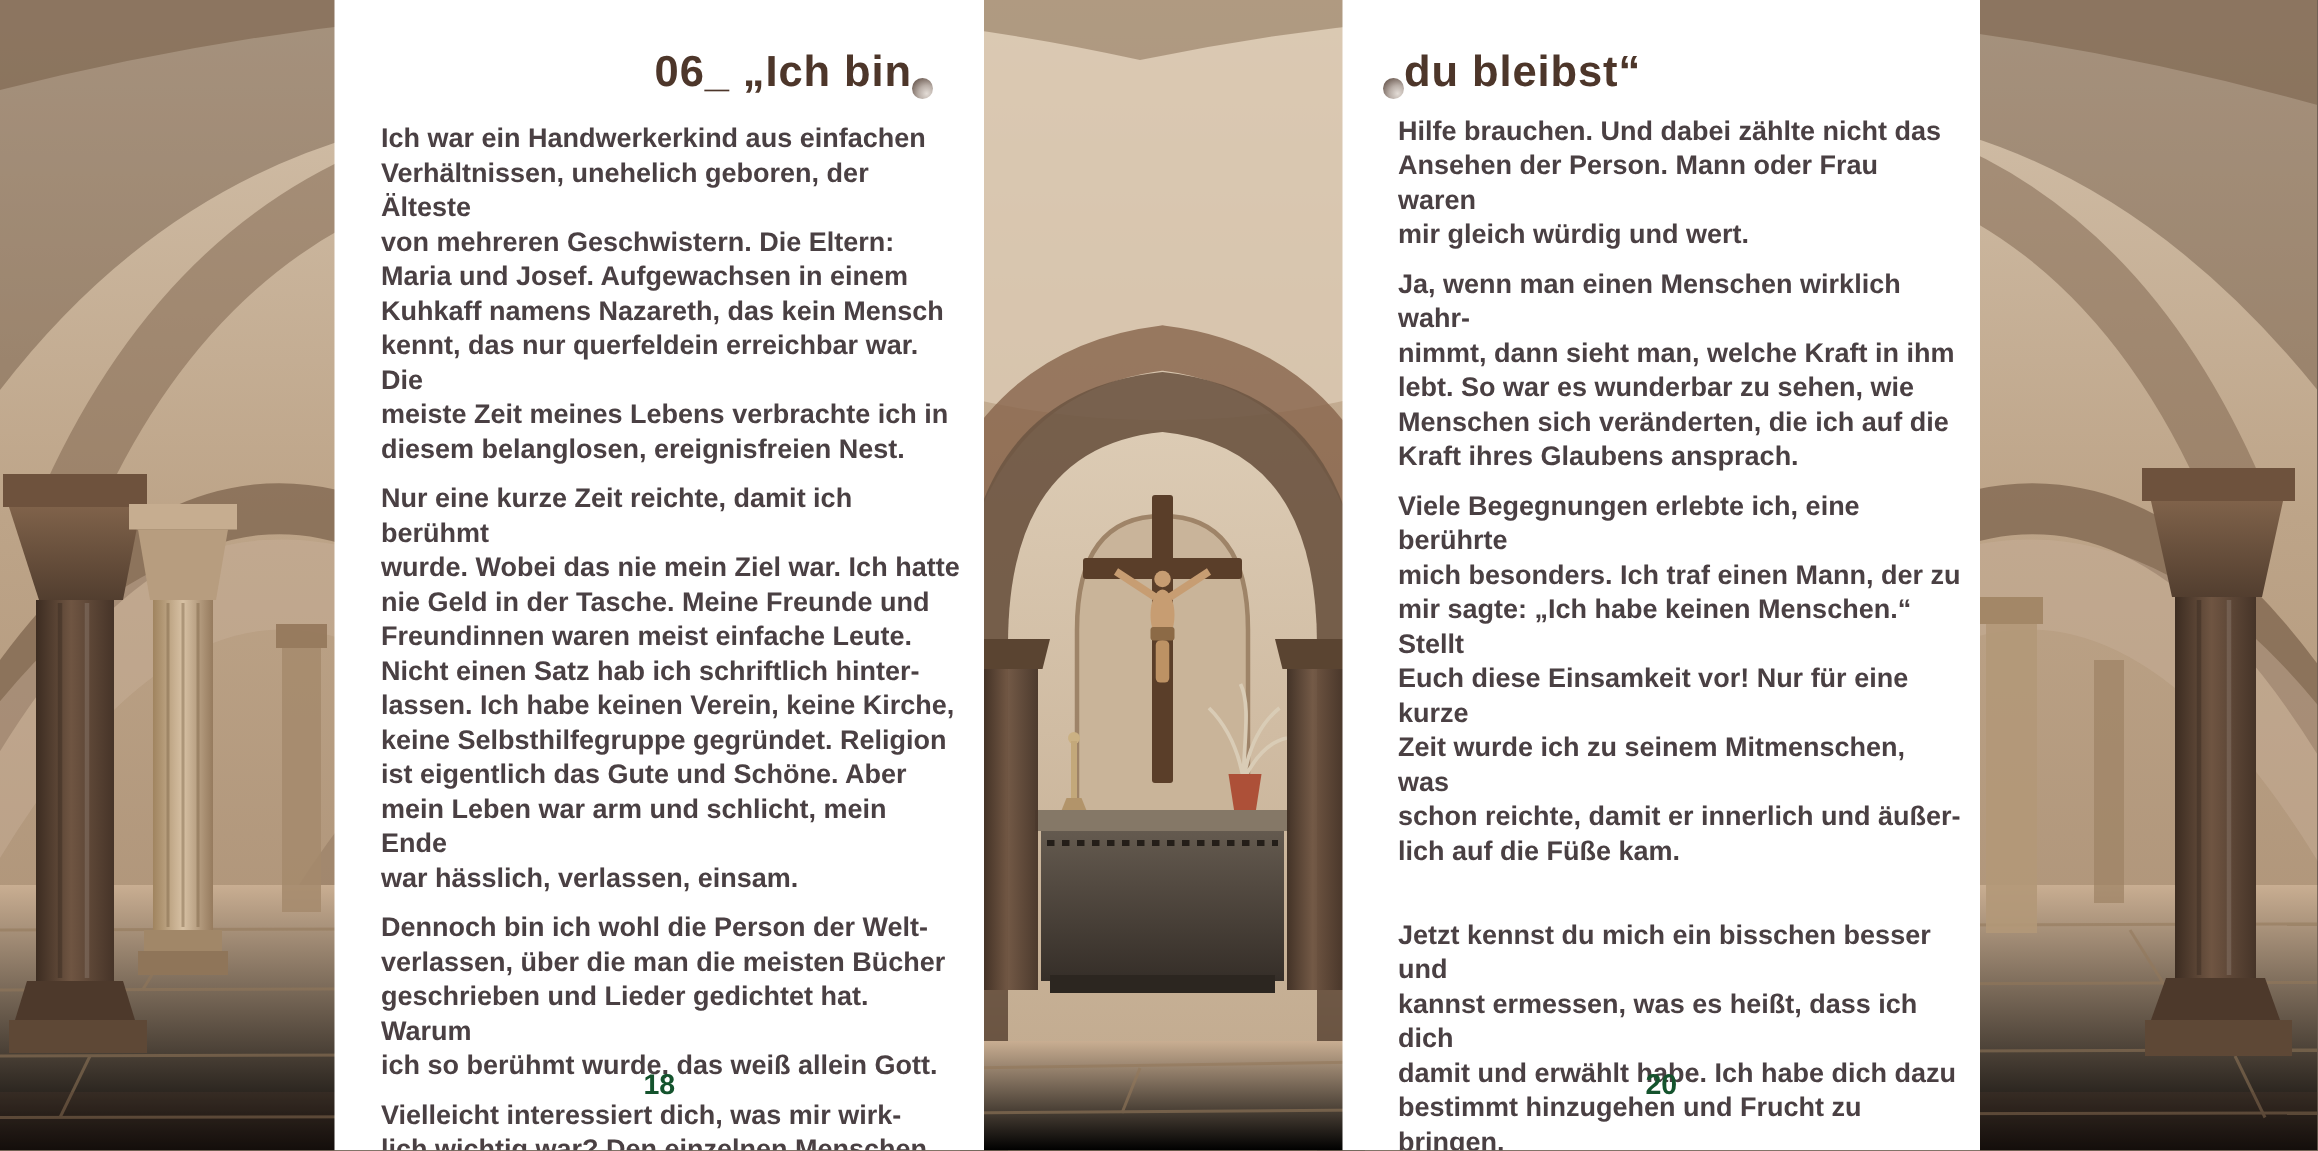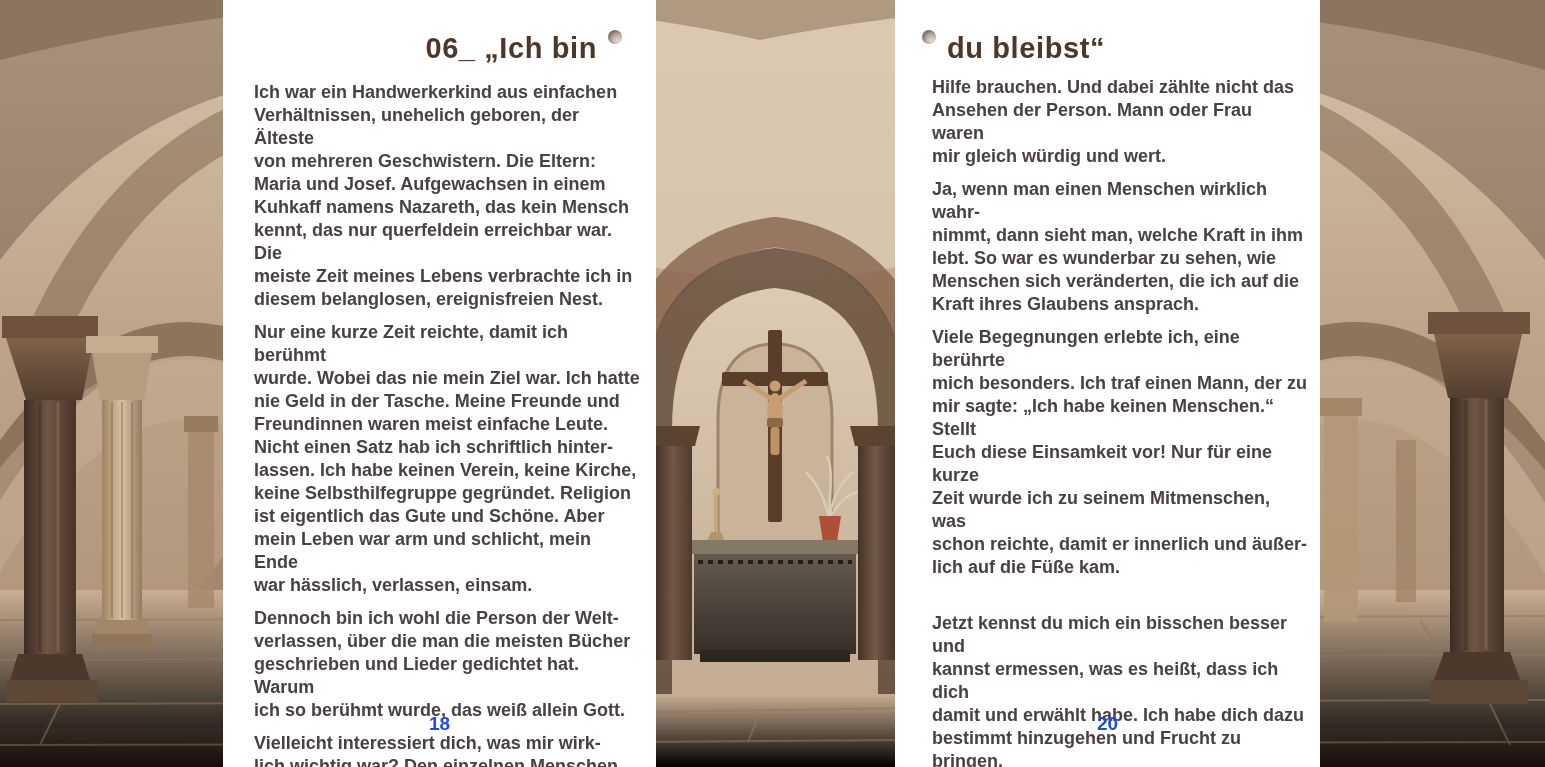--- a/index.html
+++ b/index.html
@@ -11,21 +11,21 @@
     background:#b79e86;
   }
   .bg{position:absolute;inset:0;display:block;}
   .page{
     position:absolute;top:0;bottom:0;
     background:#ffffff;
   }
   .page-left{left:223px;width:433px;}
   .page-right{left:895px;width:425px;}
   .title-row{
-    display:flex;align-items:flex-start;gap:11px;
+    display:flex;align-items:flex-end;
     margin-top:30px;
     height:36px;
   }
   .title-row.align-right{justify-content:flex-end;padding-right:34px;}
   .title-row.align-left{justify-content:flex-start;padding-left:27px;}
   h1.page-title{
     margin:0;
     font-size:29px;
     font-weight:bold;
     letter-spacing:0.6px;
@@ -53,21 +53,21 @@
   .signature{
     position:absolute;right:4px;bottom:1px;
     font-style:italic;
     white-space:nowrap;
     color:#0f766e;
   }
   .page-number{
     position:absolute;left:0;right:0;bottom:32px;
     text-align:center;
     font-size:19px;font-weight:bold;
-    color:#1d4ed8;
+    color:#14532d;
   }
 </style>
 </head>
 <body>
 
 <div class="canvas">
 
   <svg class="bg" width="1545" height="767" viewBox="0 0 1545 767" aria-hidden="true">
     <defs>
       <linearGradient id="wall" x1="0" y1="0" x2="0" y2="1">

